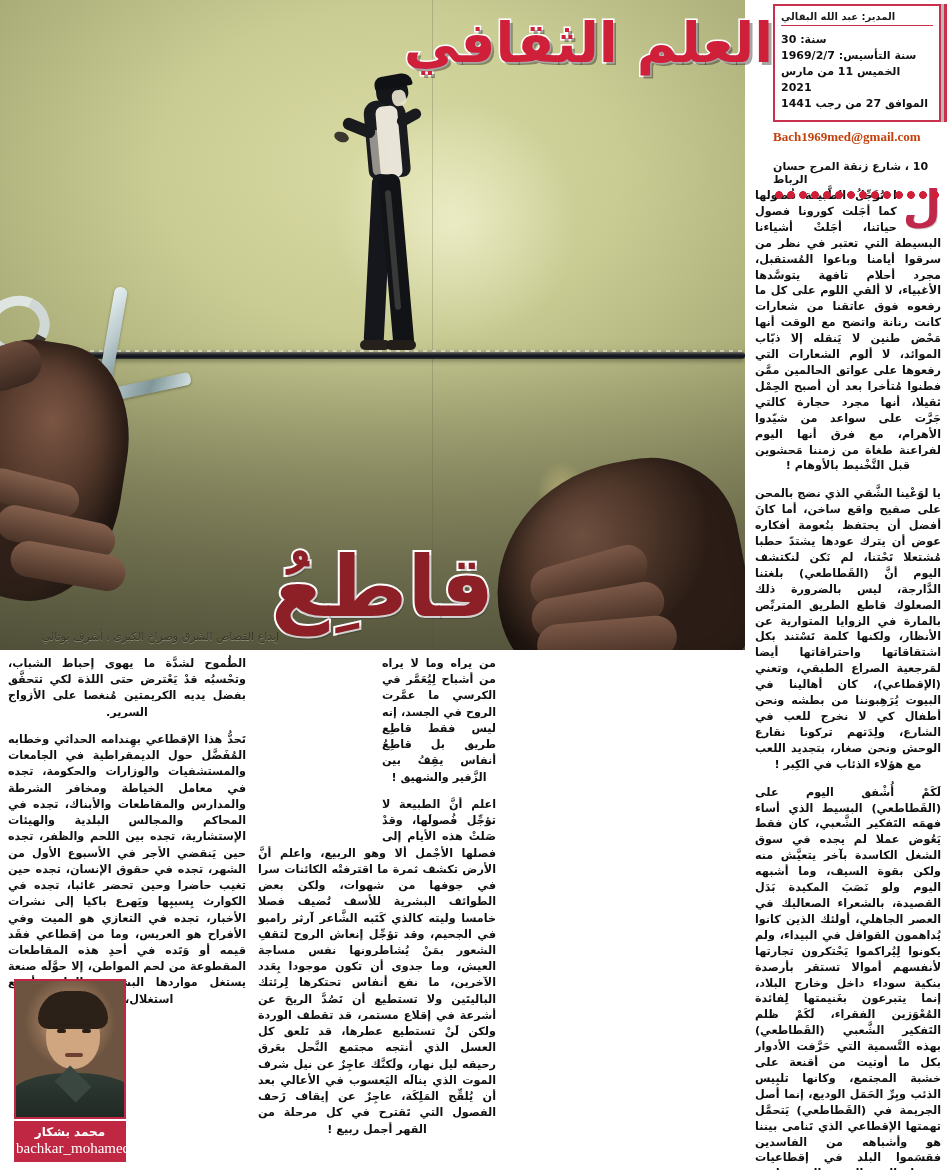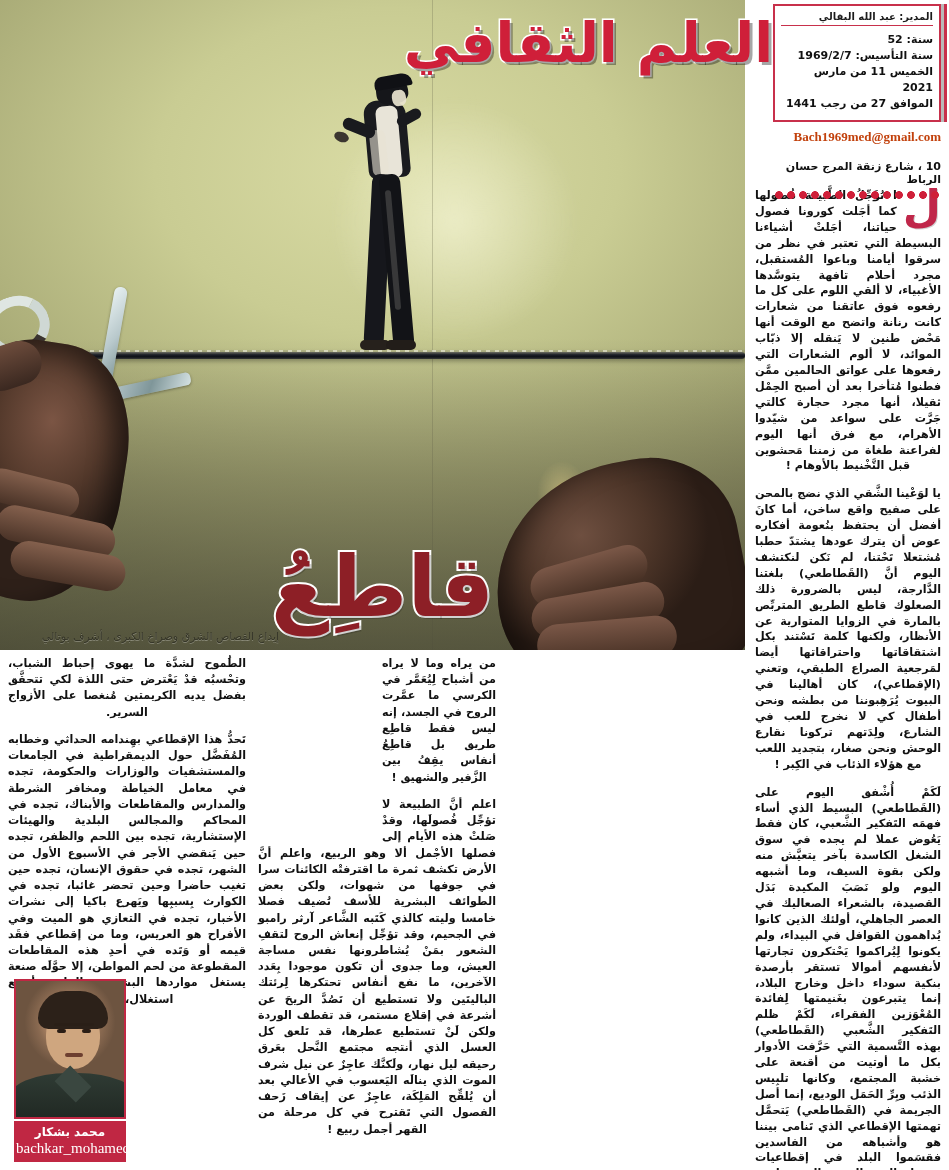--- a/index.html
+++ b/index.html
@@ -150,21 +150,21 @@
     color:#cf1f39;
     -webkit-text-stroke:3px #ffffff;
     paint-order:stroke fill;
     text-shadow:
       3px 3px 0 rgba(0,0,0,.35),
       0 0 2px rgba(255,255,255,.9);
     white-space:nowrap;
     direction:rtl;
   }
 
-  .info-rail{position:absolute;right:8px;top:4px;width:168px;z-index:7;text-align:right;}
+  .info-rail{position:absolute;right:8px;top:4px;width:168px;z-index:7;text-align:left;}
   .info-box{
     border:2px solid #c8304b;padding:5px 6px 8px;background:#fff;
     box-shadow:3px 0 0 #b9b9b9, 6px 0 0 #c8304b;
     margin-right:0;
   }
   .info-box .director{
     font-size:10px;font-weight:bold;color:#1b1b1b;border-bottom:1px solid #c8304b;
     padding-bottom:3px;margin-bottom:6px;
   }
   .info-box .line{font-size:11px;font-weight:bold;color:#111;line-height:1.45;}
@@ -297,21 +297,21 @@
     </div>
 
     <div class="photo-caption">إيداع القصاص الشرق وصراخ الكبرى ، أشرف بوتالي</div>
   </div>
 
   <div class="masthead-title">العلم الثقافي</div>
 
   <div class="info-rail">
     <div class="info-box">
       <div class="director">المدير: عبد الله البقالي</div>
-      <div class="line">سنة: 52</div>
+      <div class="line">سنة: 30</div>
       <div class="line">سنة التأسيس: 1969/2/7</div>
       <div class="line">الخميس 11 من مارس 2021</div>
       <div class="line">الموافق 27 من رجب 1441</div>
     </div>
     <div class="info-mail">Bach1969med@gmail.com</div>
     <div class="info-addr">10 ، شارع زنقة المرج حسان الرباط</div>
     <div class="dotrule"></div>
   </div>
 
   <div class="headline">

